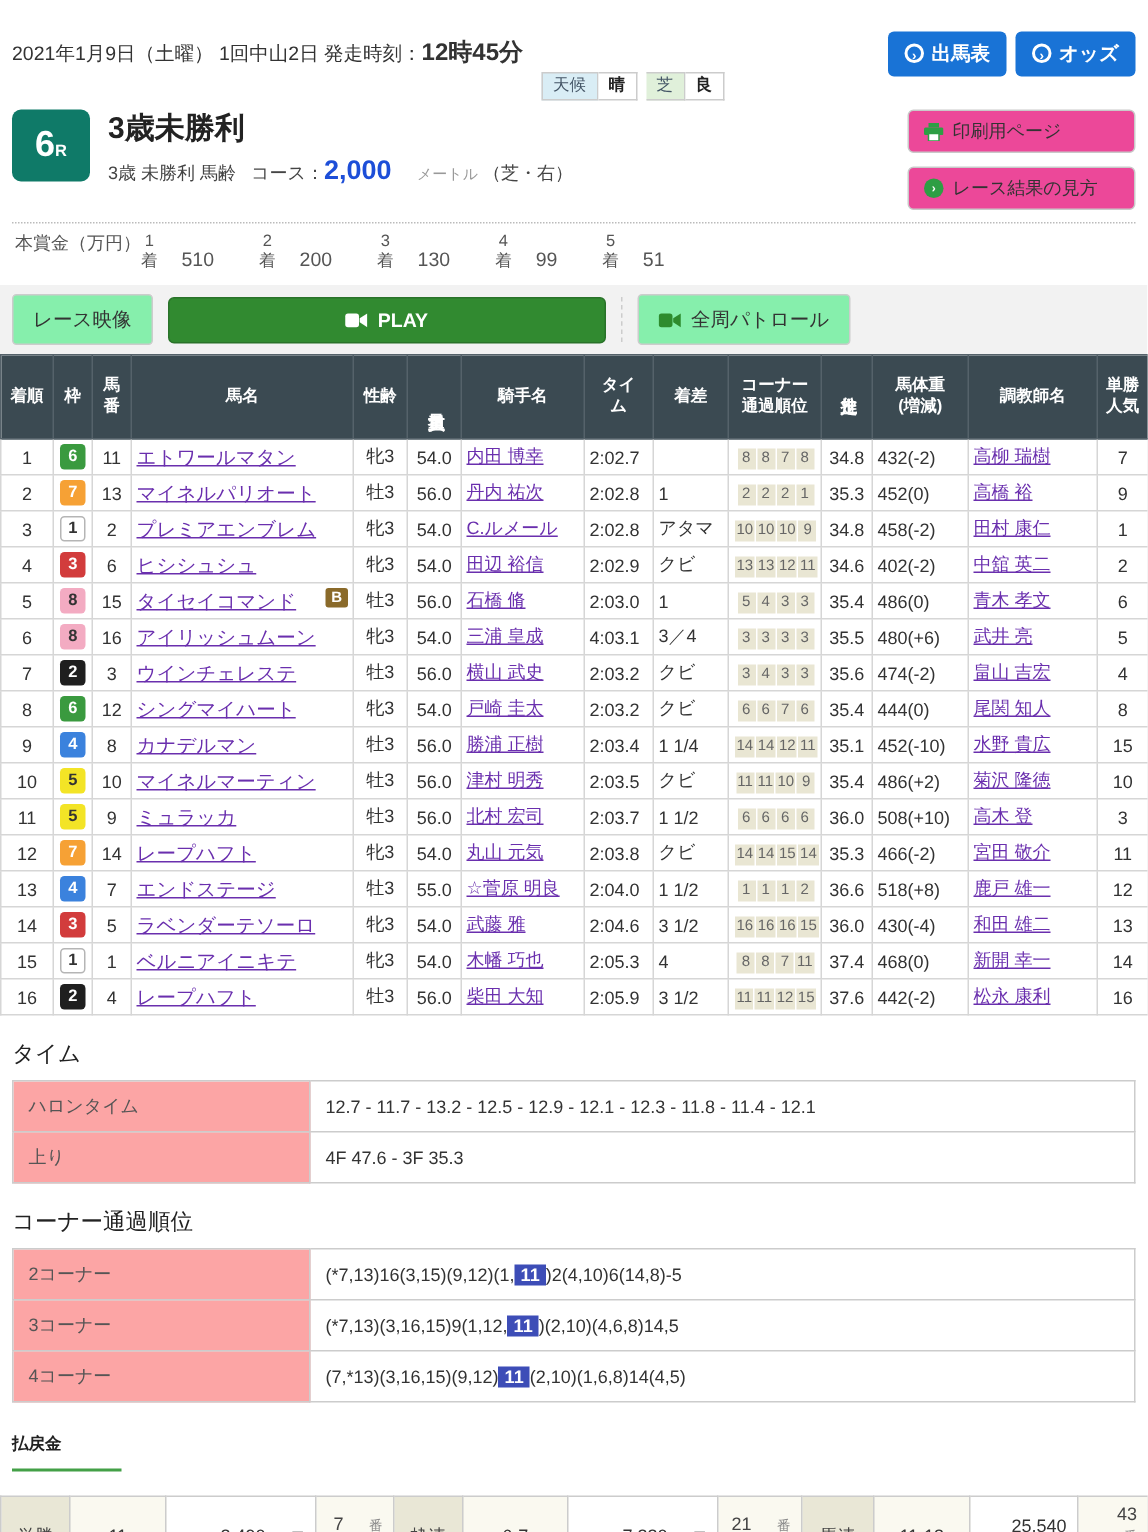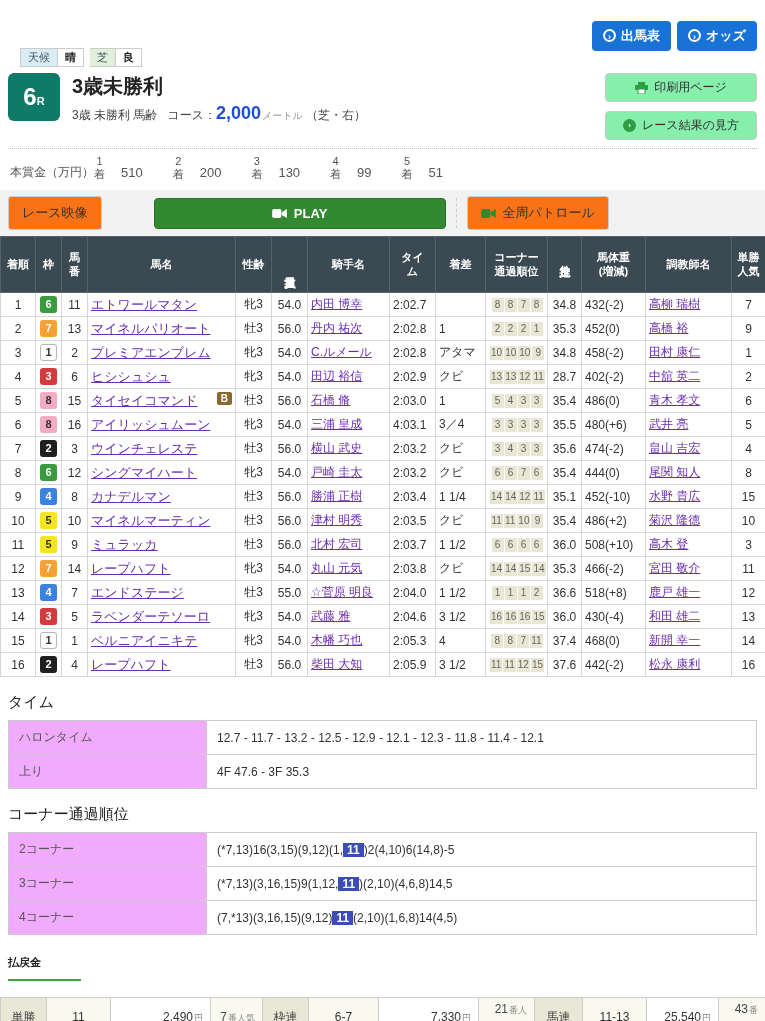--- a/index.html
+++ b/index.html
@@ -33,44 +33,44 @@
   .race-badge { width: 52px; height: 48px; background: #0f7a68; border-radius: 6px;
     color: #fff; display: flex; align-items: center; justify-content: center;
     font-size: 24px; font-weight: bold; flex: none; }
   .race-badge .rsuf { font-size: 11px; margin-top: 8px; }
   .race-info { margin-left: 12px; padding-top: 1px; }
   .race-title { font-size: 20px; font-weight: bold; color: #222; line-height: 1.2; }
   .race-sub { font-size: 12px; color: #444; margin-top: 5px; }
   .race-sub .dist { font-size: 18px; font-weight: bold; color: #1d4ed8; }
   .race-sub .unit { font-size: 10px; color: #999; }
   .side-actions { margin-left: auto; display: flex; flex-direction: column; gap: 9px; align-items: flex-end; }
-  .btn-white { border: 1px solid #c9c9c9; border-radius: 4px; background: #86efac;
+  .btn-white { border: 1px solid #c9c9c9; border-radius: 4px; background: #ec4899;
     padding: 5px 10px; font-size: 12px; color: #333; display: flex; align-items: center;
-    justify-content: center; gap: 6px; width: 152px; cursor: pointer; font-family: inherit; }
+    gap: 6px; width: 152px; cursor: pointer; font-family: inherit; }
   .gcirc { display: inline-block; width: 13px; height: 13px; background: #2e9e44;
     color: #fff; border-radius: 50%; font-size: 8px; line-height: 13px; text-align: center; font-weight: bold; }
 
   .dotted { border: none; border-top: 1px dotted #bbb; margin: 8px 8px 0; }
 
   
-  .prize-row { display: flex; align-items: flex-end; padding: 6px 10px 10px; font-size: 12px; color: #555; }
+  .prize-row { display: flex; padding: 6px 10px 10px; font-size: 12px; color: #555; }
   .prize-label { width: 84px; line-height: 1.3; }
   .prize-items { display: flex; }
   .prize-item { display: flex; align-items: flex-end; margin-right: 30px; }
   .rank-stack { display: inline-flex; flex-direction: column; align-items: center;
     font-size: 11px; line-height: 1.15; margin-right: 16px; color: #555; }
   .prize-val { font-size: 13px; color: #555; }
 
   
   .video-bar { background: #f2f2f2; padding: 6px 8px; display: flex; align-items: center; gap: 10px; }
-  .btn-vid { background: #f97316; border: 1px solid #ccc; border-radius: 3px;
+  .btn-vid { background: #86efac; border: 1px solid #ccc; border-radius: 3px;
     padding: 7px 13px; font-size: 13px; color: #333; cursor: pointer; font-family: inherit; }
   .btn-play { background: #318a30; color: #fff; border: 1px solid #297229; border-radius: 4px;
     width: 292px; padding: 7px 0; font-weight: bold; font-size: 13px; cursor: pointer;
-    display: flex; align-items: center; justify-content: center; gap: 7px; font-family: inherit; margin-left: 42px; }
+    display: flex; align-items: center; justify-content: center; gap: 7px; font-family: inherit; }
   .vdiv { border-left: 1px dashed #ccc; height: 30px; }
   .btn-patrol { display: flex; align-items: center; gap: 7px; }
 
   
   .results-table { border-collapse: collapse; table-layout: fixed; width: 765px; font-size: 12px; }
   .results-table th { background: #3b4a52; color: #fff; border: 1px solid #55626a;
     font-weight: bold; padding: 2px 1px; text-align: center; vertical-align: middle;
     white-space: pre-line; font-size: 11px; height: 56px; line-height: 1.25; }
   .results-table th.v span { writing-mode: vertical-rl; text-orientation: upright; line-height: 1; }
   .results-table td { border: 1px solid #d6d6d6; padding: 2px 3px; height: 24px;
@@ -89,38 +89,42 @@
   .w8 { background: #f3abc2; color: #333; }
   .bbadge { float: right; background: #8a6a2a; color: #fff; font-size: 10px;
     padding: 1px 4px; border-radius: 2px; font-weight: bold; }
   .cbox { display: inline-block; min-width: 12px; padding: 1px 1px; background: #e9e6d3;
     color: #666; font-size: 10px; text-align: center; margin-left: 1px; line-height: 1.2; }
 
   
   .section-h { font-size: 15px; font-weight: normal; margin: 16px 8px 8px; color: #222; }
   .kv-table { width: 749px; margin: 0 8px; border-collapse: collapse; font-size: 12px; }
   .kv-table td { border: 1px solid #ccc; padding: 8px 10px; }
-  .kv-label { background: #f0abfc; width: 198px; color: #555; }
+  .kv-label { background: #fca5a5; width: 198px; color: #555; }
   .hl11 { background: #3d4db7; color: #fff; padding: 0 4px; font-weight: bold; }
 
   
   .pay-h { font-size: 11px; font-weight: bold; margin: 20px 8px 0; color: #222; }
   .pay-h-text { display: inline-block; border-bottom: 2px solid #43a047; padding: 0 40px 9px 0; }
   .pay-table { width: 765px; border-collapse: collapse; font-size: 12px; table-layout: fixed; margin-top: 16px; }
   .pay-table td { border: 1px solid #ccc; padding: 4px 7px; }
   .pt-label { background: #e9e7d6; text-align: center; color: #444; word-break: break-all; }
   .pt-combo { text-align: center; background: #faf9f0; }
   .pt-amount { text-align: right; background: #fff; }
   .pt-pop { text-align: right; background: #faf9f0; color: #444; }
-  .unit { font-size: 9px; color: #888; margin-left: 1px; }
+  .unit { font-size: 9px; color: #888; margin-left: 17px; }
 </style>
 </head>
 <body>
 
 <div class="topbar">
+  <span class="dateline">
+    <span>2021年1月9日（土曜）  1回中山2日</span>
+    <span>発走時刻：</span><span class="start-time">12時45分</span>
+  </span>
   <span class="chips">
     <span class="chip lab-w">天候</span>
       <span class="chip val">晴</span>
       <span class="chip lab-t">芝</span>
       <span class="chip val">良</span>
   </span>
   <span class="top-actions">
     <button class="btn-blue">
       <span class="circ-w">›</span>
       <span>出馬表</span>
@@ -316,21 +320,21 @@
       <td class="c">4</td>
       <td class="c"><span class="waku-b w3">3</span></td>
       <td class="c">6</td>
       <td><a class="lnk hname">ヒシシュシュ</a></td>
       <td class="c">牝3</td>
       <td class="c">54.0</td>
       <td><a class="lnk">田辺 裕信</a></td>
       <td>2:02.9</td>
       <td>クビ</td>
       <td class="c"><span class="cbox">13</span><span class="cbox">13</span><span class="cbox">12</span><span class="cbox">11</span></td>
-      <td class="c">28.7</td>
+      <td class="c">34.6</td>
       <td>402(-2)</td>
       <td><a class="lnk">中舘 英二</a></td>
       <td class="c">2</td>
     </tr>
       <tr>
       <td class="c">5</td>
       <td class="c"><span class="waku-b w8">8</span></td>
       <td class="c">15</td>
       <td><a class="lnk hname">タイセイコマンド</a><span class="bbadge">B</span></td>
       <td class="c">牡3</td>

